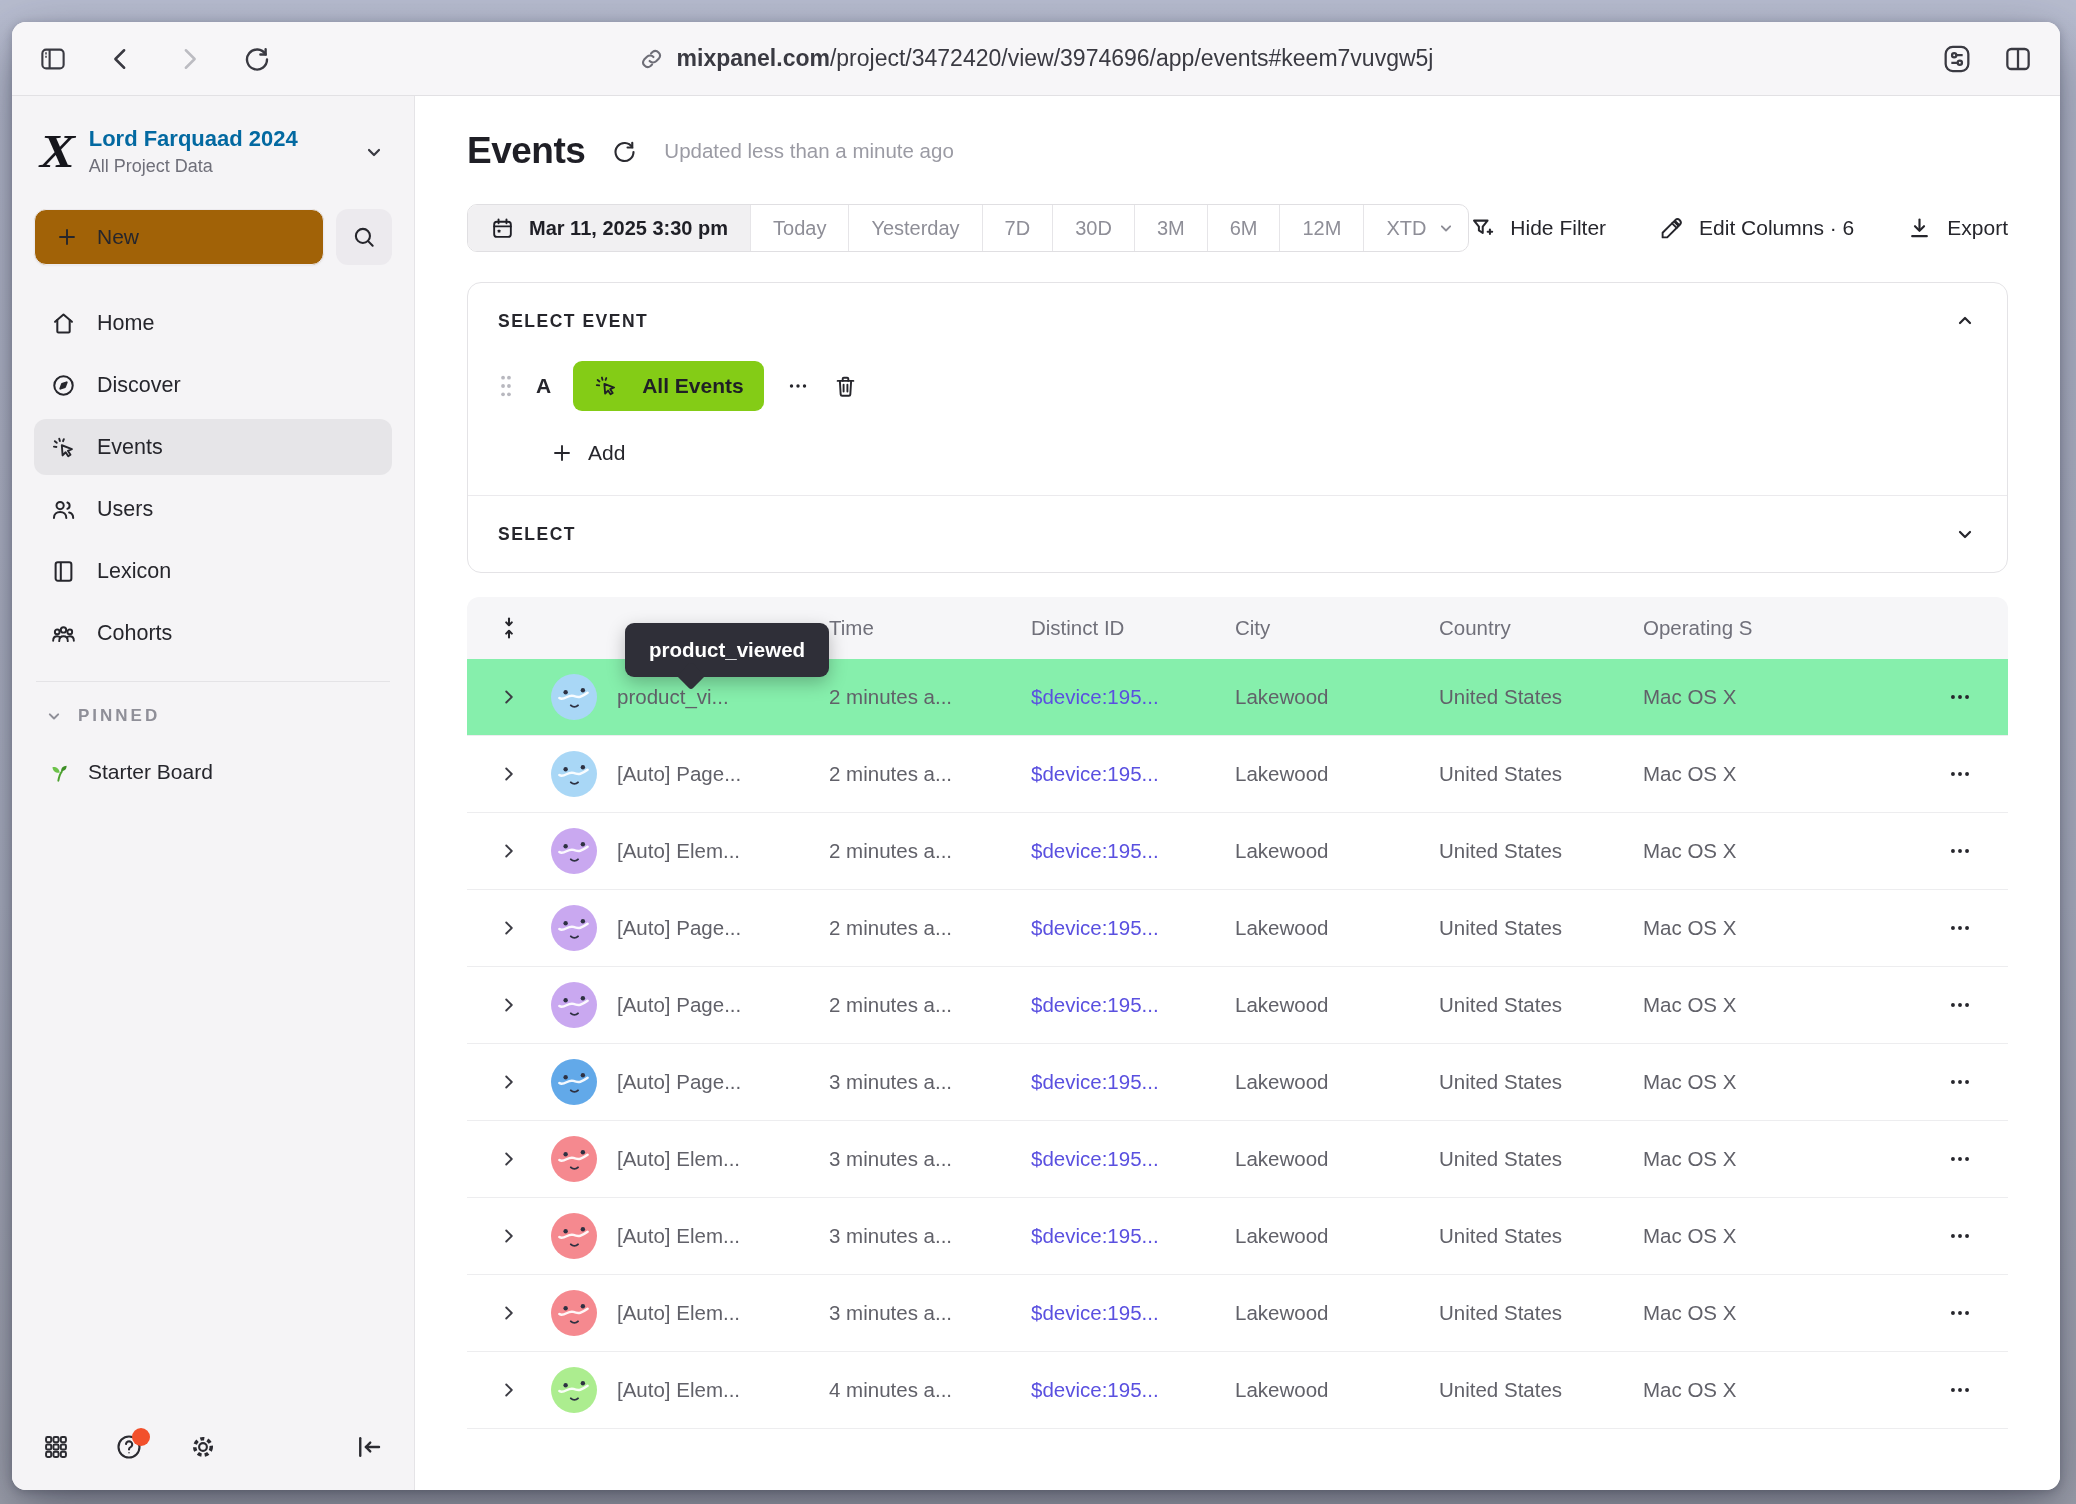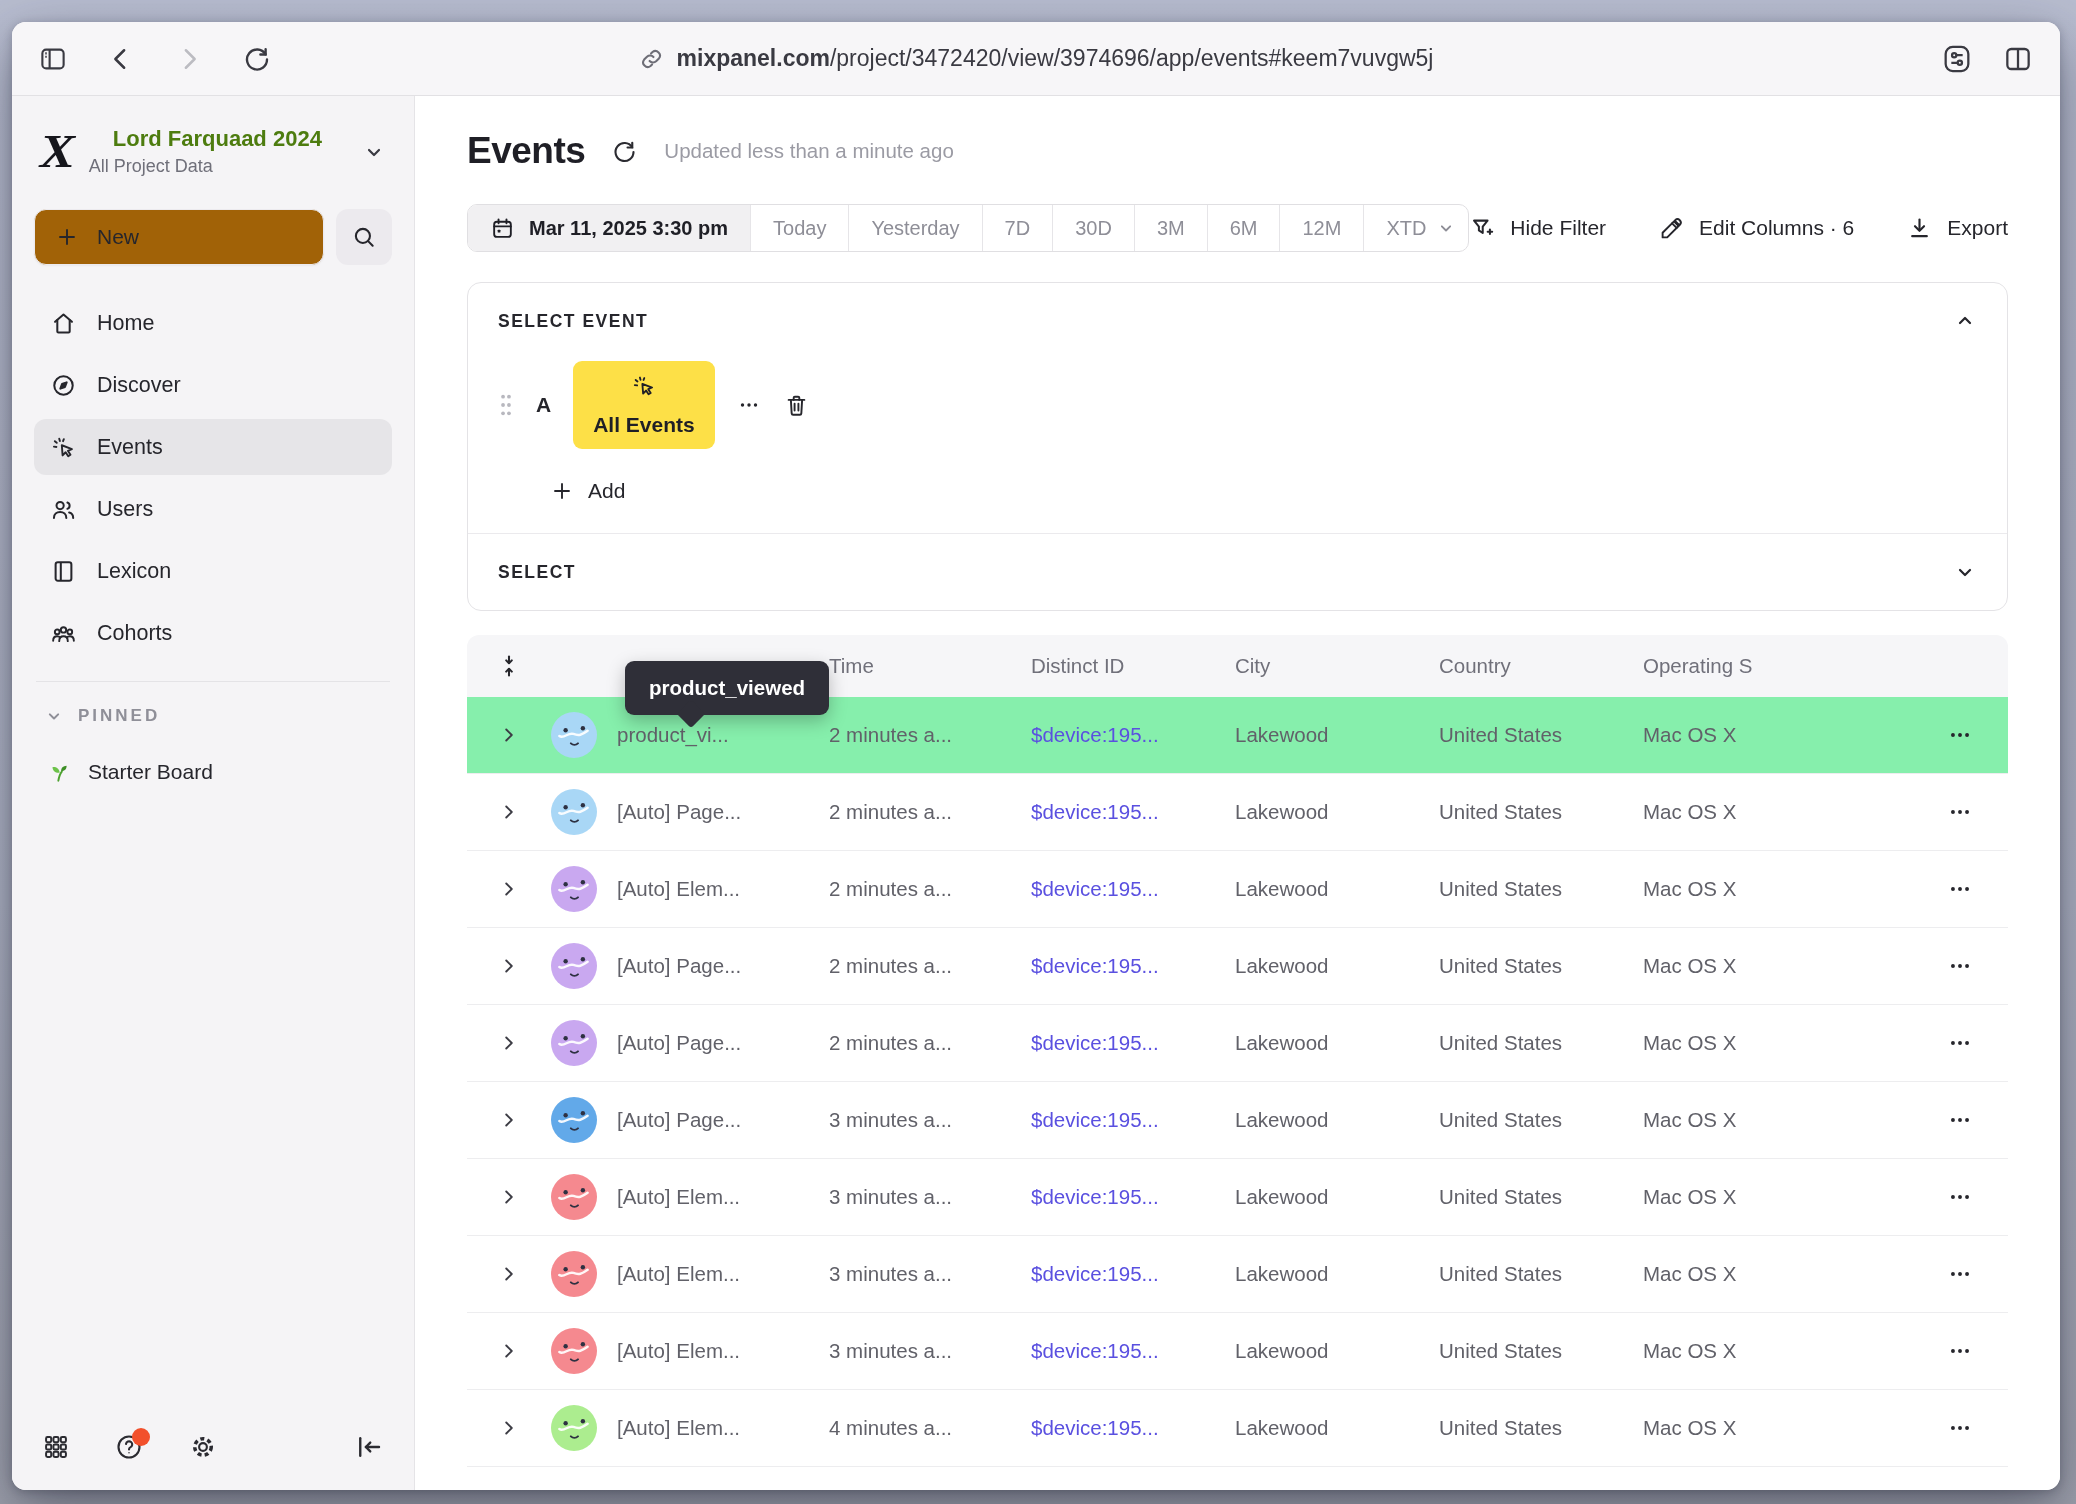--- a/index.html
+++ b/index.html
@@ -23,21 +23,21 @@
   
   .app{ display:flex; height:calc(100% - 74px); overflow:hidden; }
 
   
   .sidebar{ width:403px; background:#f5f4f6; border-right:1px solid #e5e4e7;
     display:flex; flex-direction:column; padding:22px 22px 28px 22px; flex-shrink:0; }
   .project{ display:flex; align-items:center; gap:16px; padding:8px 6px 6px 8px; cursor:pointer; }
   .logo-x{ font-family:"Liberation Serif", serif; font-weight:700; font-style:italic;
     font-size:46px; color:#16161c; line-height:1; transform:scaleX(1.15); }
   .project-meta{ flex:1; min-width:0; }
-  .project-name{ font-size:22px; font-weight:700; color:#4d7c0f;text-align:center; }
+  .project-name{ font-size:22px; font-weight:700; color:#0369a1; }
   .project-sub{ font-size:18px; color:#6f6f79; margin-top:4px; }
   .newrow{ display:flex; gap:12px; margin-top:26px; }
   .btn-new{ flex:1; height:56px; background:#a16207; border:1px solid #eceaee; border-radius:12px;
     display:flex; align-items:center; gap:18px; padding:0 20px; font-size:21px; color:#26262c;
     box-shadow:0 1px 2px rgba(0,0,0,.05); cursor:pointer; }
   .btn-search{ width:56px; height:56px; border-radius:12px; background:#eceaee; border:none;
     display:flex; align-items:center; justify-content:center; cursor:pointer; }
   .nav{ margin-top:30px; display:flex; flex-direction:column; gap:6px; }
   .nav-item{ display:flex; align-items:center; gap:20px; height:56px; padding:0 16px;
     border-radius:12px; font-size:21.5px; color:#26262c; cursor:pointer; }
@@ -69,22 +69,22 @@
   .tb-btn{ display:flex; align-items:center; gap:14px; font-size:21px; font-weight:500; color:#26262c; background:none; border:none; cursor:pointer; white-space:nowrap; }
 
   
   .qcard{ margin-top:30px; border:1px solid #e4e3e6; border-radius:14px; background:#fff; }
   .qsection{ padding:26px 30px 30px 30px; }
   .qhead{ display:flex; align-items:center; }
   .qlabel{ font-size:17.5px; font-weight:700; letter-spacing:1.5px; color:#26262c; }
   .qhead .chev{ margin-left:auto; }
   .event-row{ display:flex; align-items:center; gap:22px; margin-top:28px; }
   .row-letter{ font-size:21px; font-weight:600; color:#26262c; }
-  .chip{ display:flex; align-items:center; gap:14px; background:#fde047; border-radius:9px;
-    padding:12px 20px; font-size:21px; font-weight:600; color:#1f1f26; cursor:pointer;flex-direction:column; }
+  .chip{ display:flex; align-items:center; gap:23px; background:#84cc16; border-radius:9px;
+    padding:12px 20px; font-size:21px; font-weight:600; color:#1f1f26; cursor:pointer; }
   .add-row{ display:flex; align-items:center; gap:14px; margin-top:30px; margin-left:52px;
     font-size:21px; font-weight:500; color:#26262c; background:none; border:none; cursor:pointer; }
   .qdivider{ height:1px; background:#ebeaed; }
   .qfilters{ padding:26px 30px; display:flex; align-items:center; }
 
   
   .summary{ margin-top:34px; font-size:21px; color:#26262c; }
   .summary b{ font-weight:700; }
 
   .tablewrap{ margin-top:24px; position:relative; }

